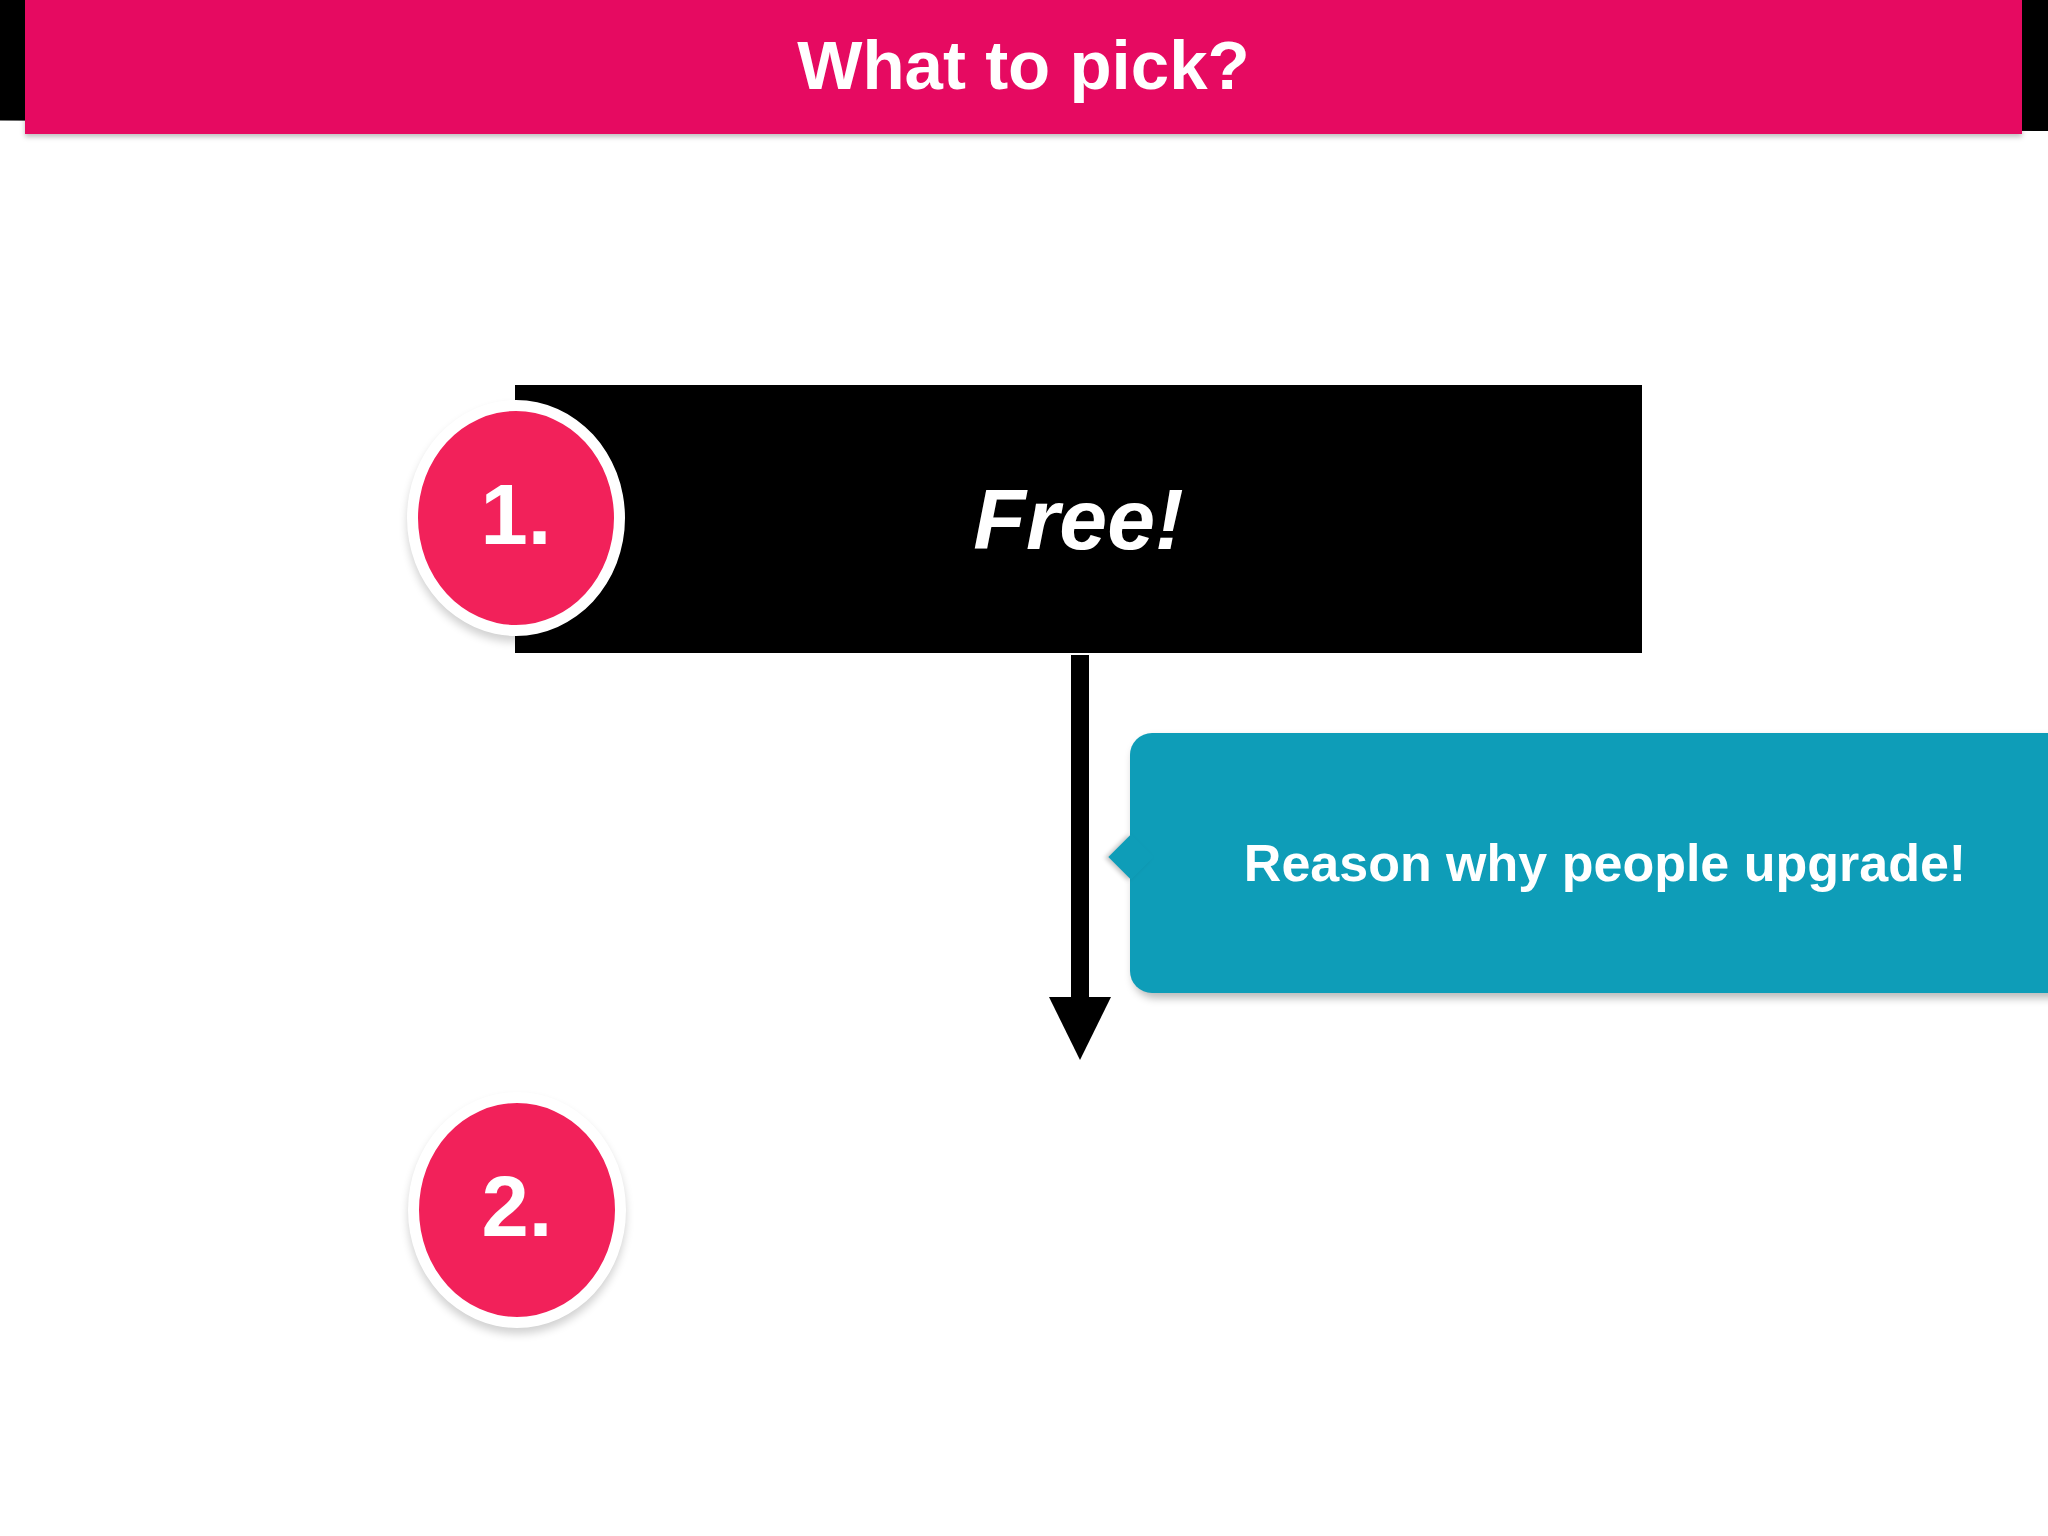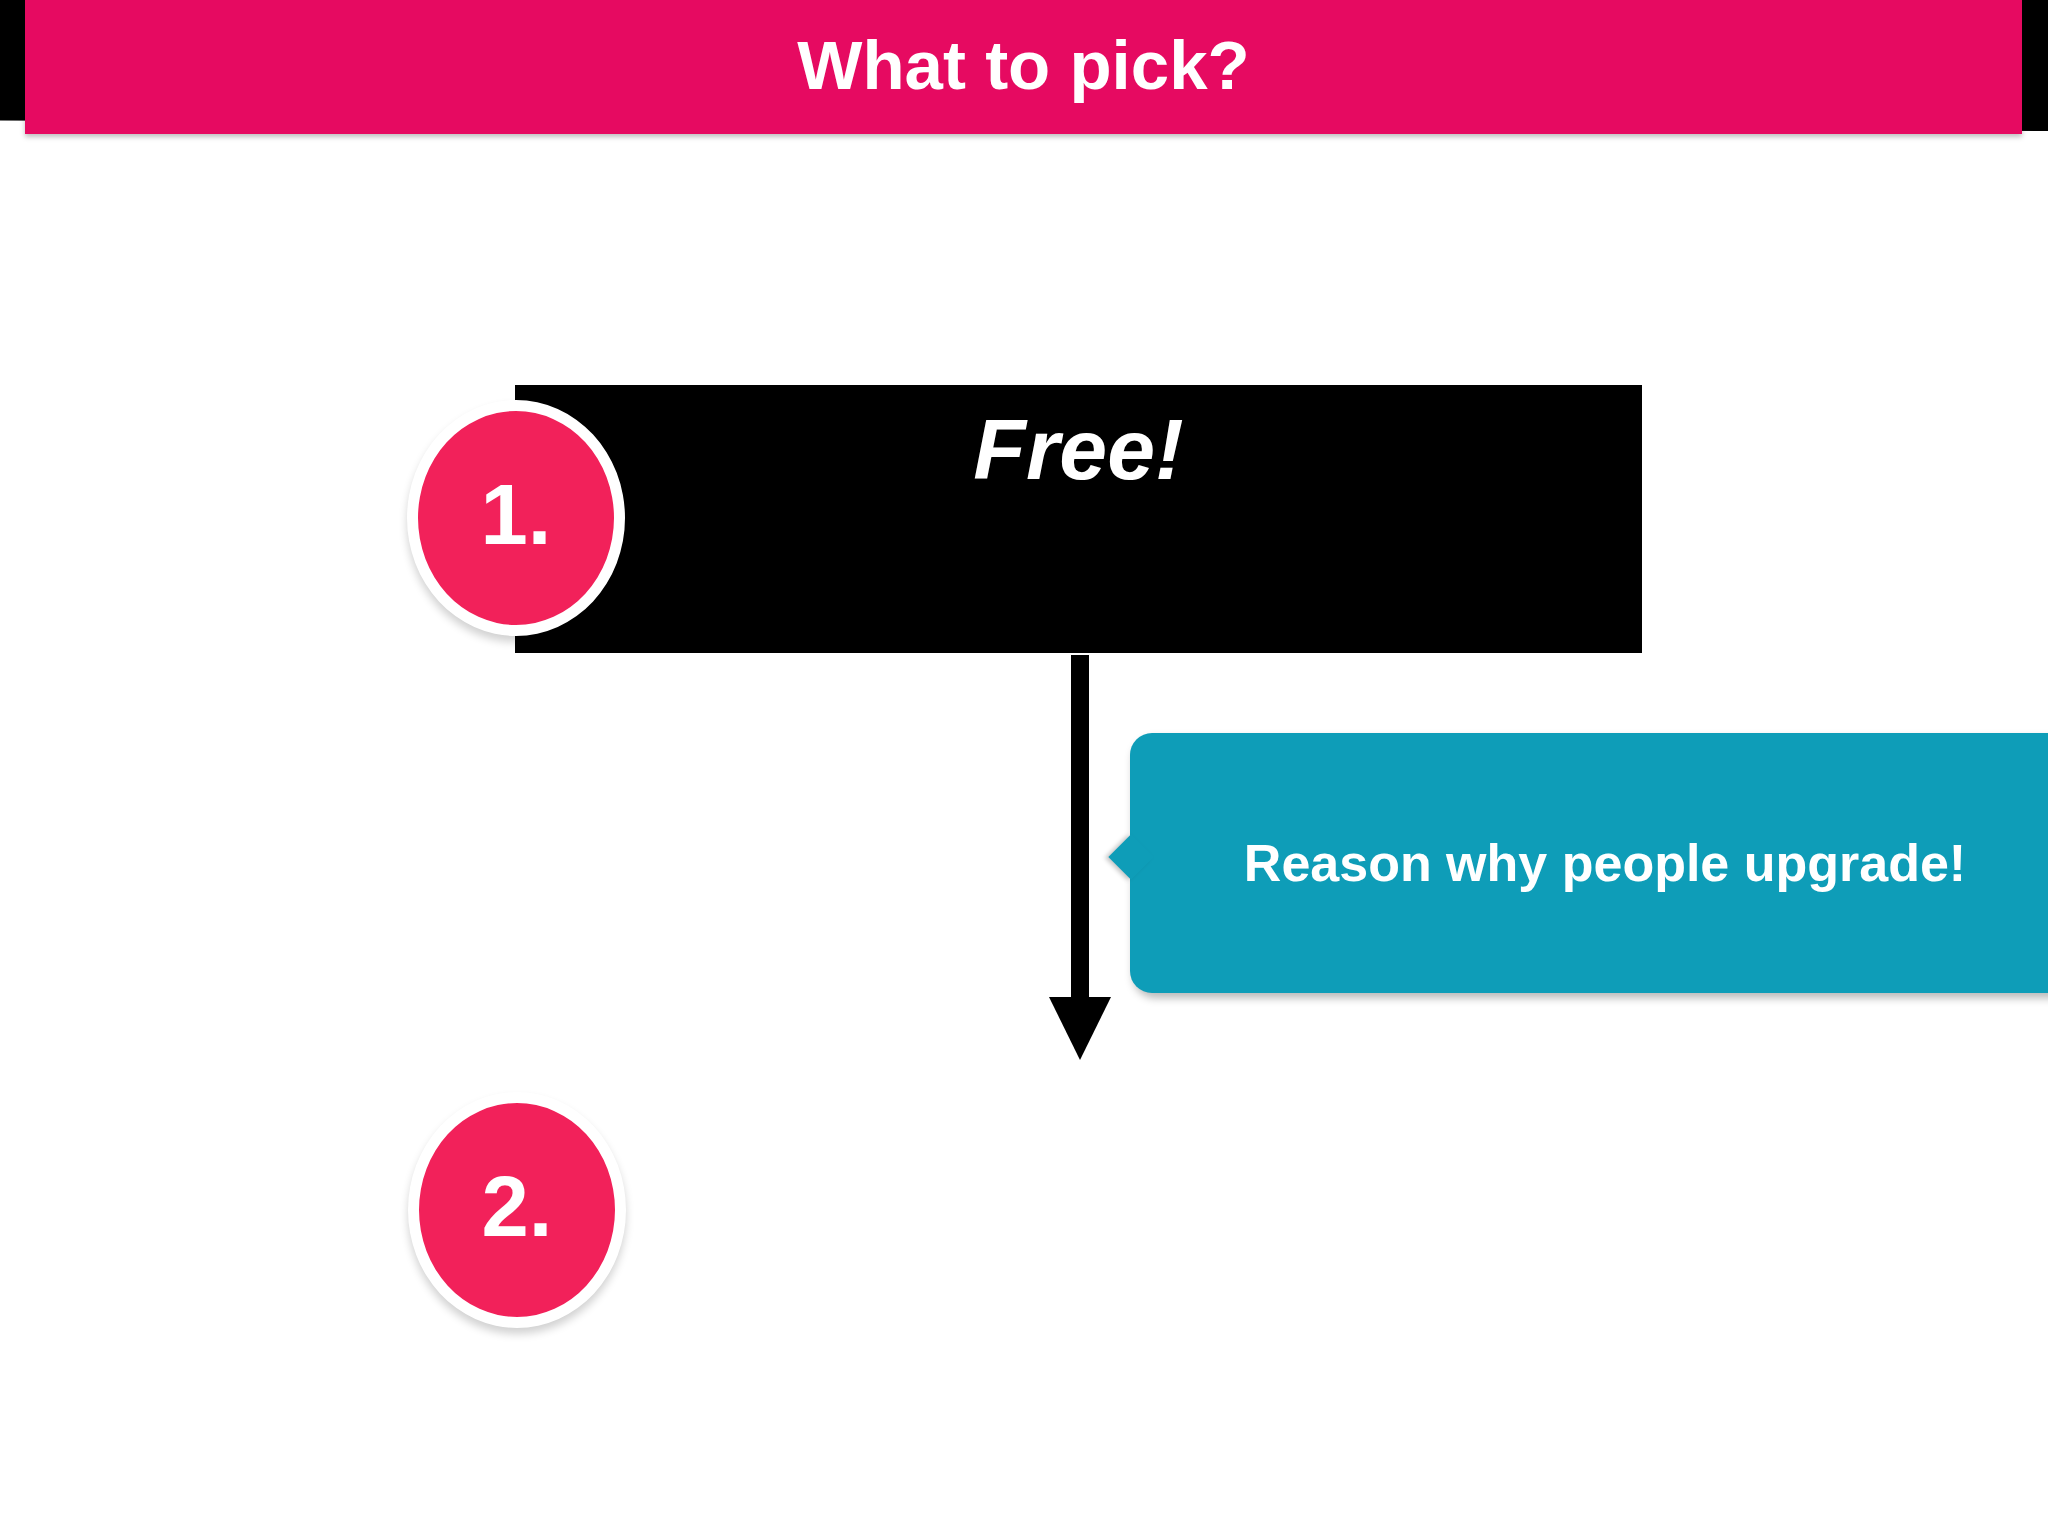--- a/index.html
+++ b/index.html
@@ -37,21 +37,21 @@
     padding-bottom: 4px;
   }
 
   
   .option-box {
     position: absolute;
     left: 515px;
     width: 1127px;
     background: var(--box-black, #000);
     display: flex; flex-direction: column;
-    align-items: center; justify-content: flex-start;
+    align-items: center; justify-content: center;
     text-align: center;
   }
   .option-box.first  { top: 385px;  height: 268px; }
   .option-box.second { top: 1074px; height: 276px; }
   .option-line {
     color: var(--text-white, #fff);
     font-size: 86px;
     line-height: 128px;
     font-weight: bold;
     font-style: italic;

